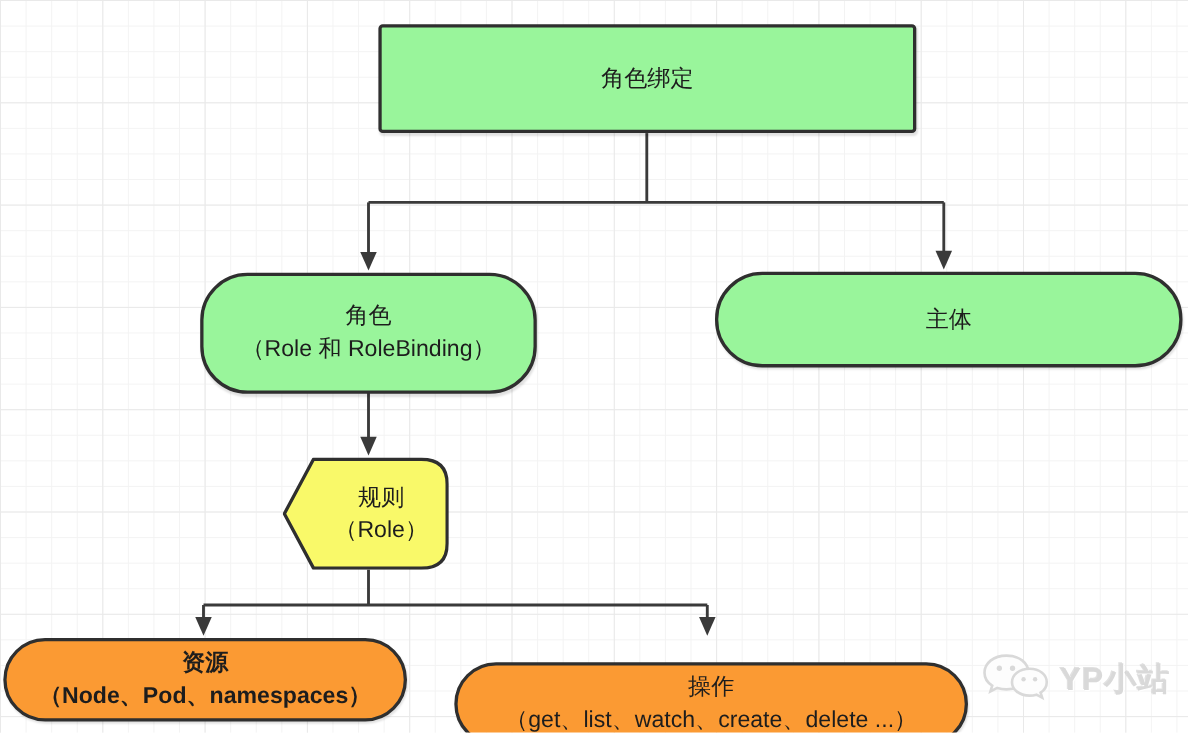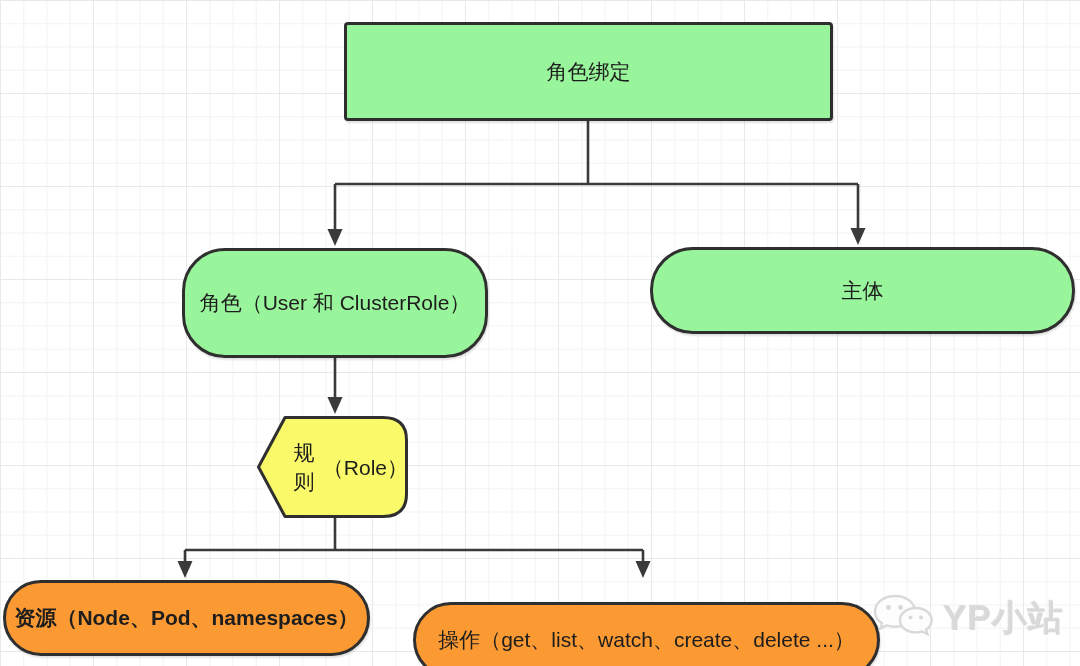--- a/index.html
+++ b/index.html
@@ -16,21 +16,21 @@
       linear-gradient(var(--grid-major) 1px, transparent 1px),
       linear-gradient(90deg, var(--grid-major) 1px, transparent 1px),
       linear-gradient(var(--grid-minor) 1px, transparent 1px),
       linear-gradient(90deg, var(--grid-minor) 1px, transparent 1px);
     background-size:93px 93px,93px 93px,23.25px 23.25px,23.25px 23.25px;
   }
   .layer{position:absolute;left:0;top:0;z-index:1;}
   .node{
     position:absolute;
     box-sizing:border-box;
-    display:flex;flex-direction:row;
+    display:flex;flex-direction:column;
     align-items:center;justify-content:center;
     border:3px solid var(--border);
     color:#1d1d1d;
     font-size:21px;line-height:30px;
     text-align:center;
     z-index:2;
     box-shadow:1px 2px 2px rgba(0,0,0,0.12);
   }
   .node .l1,.node .l2{white-space:nowrap;}
   .green{background:var(--green);}
@@ -38,32 +38,32 @@
   .rect{left:344px;top:22px;width:489px;height:99px;border-radius:4px;}
   .pill-left{left:182px;top:248px;width:306px;height:110px;border-radius:43px;}
   .pill-right{left:650px;top:247px;width:425px;height:87px;border-radius:43px;}
   .pill-res{left:3px;top:580px;width:367px;height:76px;border-radius:38px;font-weight:bold;}
   .pill-act{left:413px;top:580px;width:467px;height:76px;border-radius:38px;margin-top:22px;}
   .rule-wrap{
     position:absolute;left:257px;top:416px;width:151px;height:102px;z-index:2;
   }
   .rule-text{
     position:absolute;left:28px;top:0;right:0;bottom:0;
-    display:flex;flex-direction:row;align-items:center;justify-content:center;
+    display:flex;flex-direction:column;align-items:center;justify-content:center;
     color:#1d1d1d;font-size:21px;line-height:29px;text-align:center;
   }
   .connector{stroke:var(--connector);stroke-width:2.6;fill:none;}
   .arrowhead{fill:var(--connector);stroke:none;}
   .rule-shape{fill:var(--yellow);stroke:var(--border);stroke-width:3;stroke-linejoin:round;}
   .watermark{
     position:absolute;right:16px;bottom:22px;z-index:3;
     display:flex;align-items:center;gap:8px;
   }
   .watermark-label{
-    font-size:35px;font-weight:bold;letter-spacing:1px;
+    font-size:29px;font-weight:bold;letter-spacing:1px;
     color:var(--watermark);
     text-shadow:1px 1px 0 #ffffff,-1px -1px 0 rgba(170,170,170,0.35);
   }
   .wechat-icon svg{display:block;}
 </style>
 </head>
 <body>
 
 <div class="canvas">
 
@@ -83,21 +83,21 @@
     <path class="connector" d="M643,550 V562"></path>
     <polygon class="arrowhead" points="643,578 635.5,561 650.5,561"></polygon>
   </svg>
 
   <div class="node green rect">
     <div class="l1">角色绑定</div>
   </div>
 
   <div class="node green pill-left">
     <div class="l1">角色</div>
-    <div class="l2">（User 和 ClusterRole）</div>
+    <div class="l2">（Role 和 RoleBinding）</div>
   </div>
 
   <div class="node green pill-right">
     <div class="l1">主体</div>
   </div>
 
   <div class="rule-wrap">
     <svg width="151" height="102" viewBox="0 0 151 102">
       <path class="rule-shape" d="M28,1.5 H126 Q149.5,1.5 149.5,24 V78 Q149.5,100.5 126,100.5 H28 L1.5,51 Z"></path>
     </svg>

